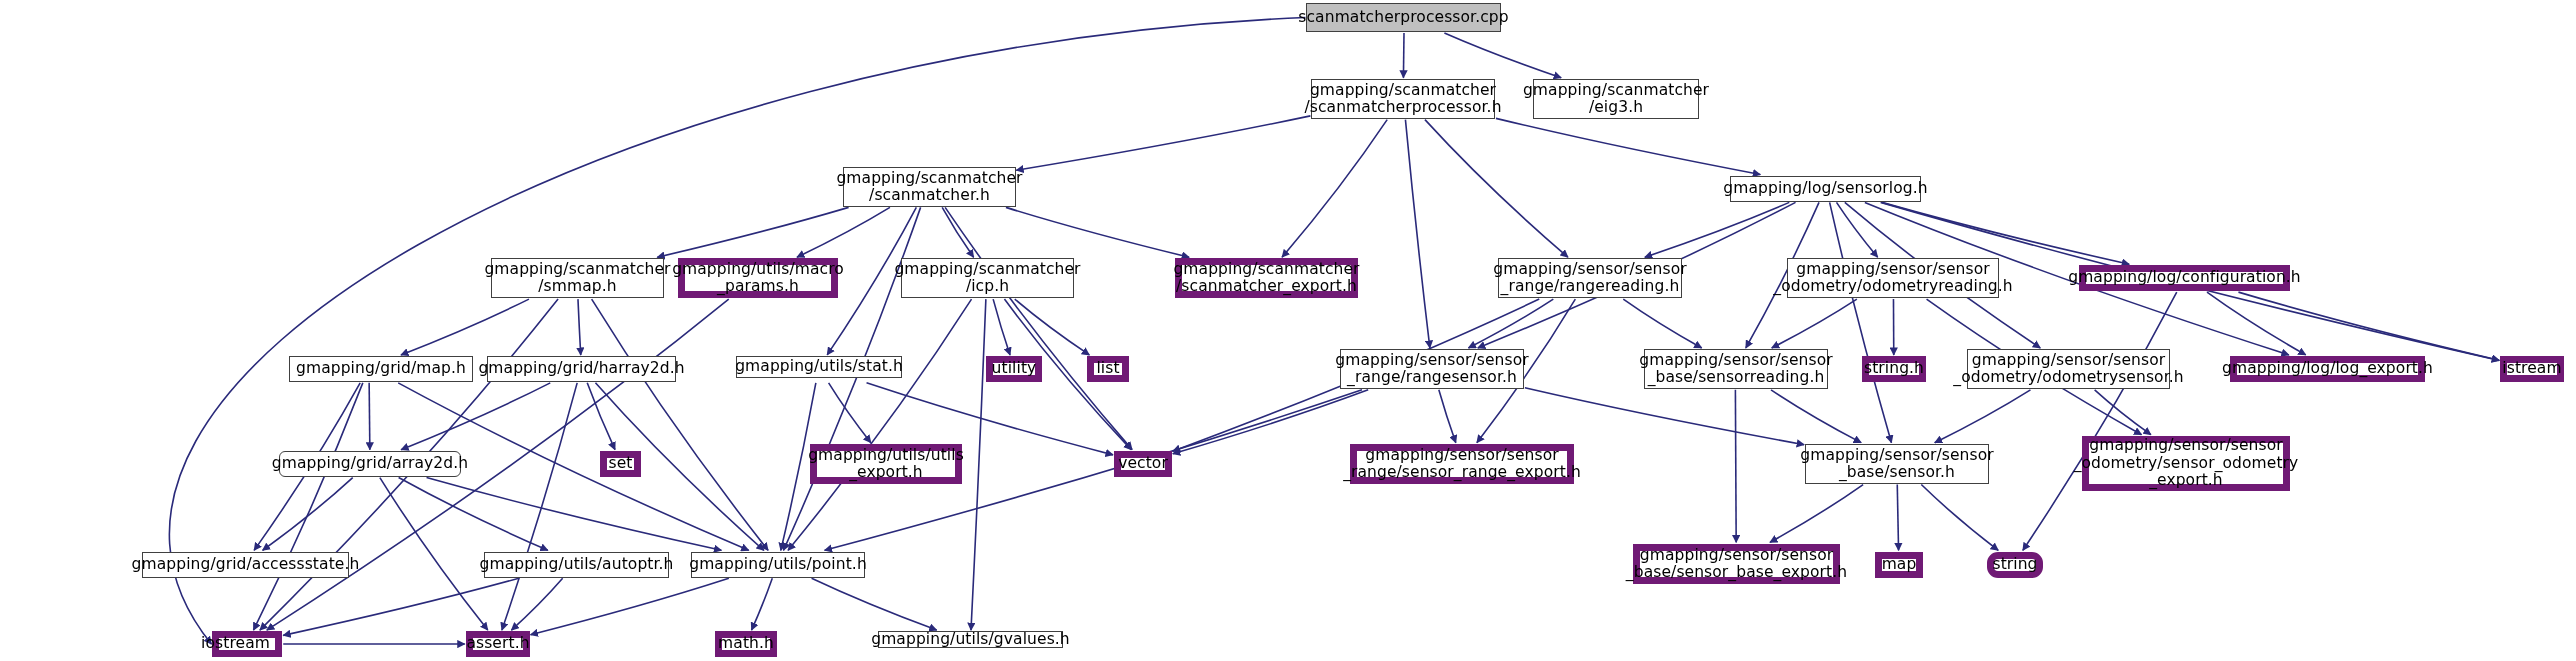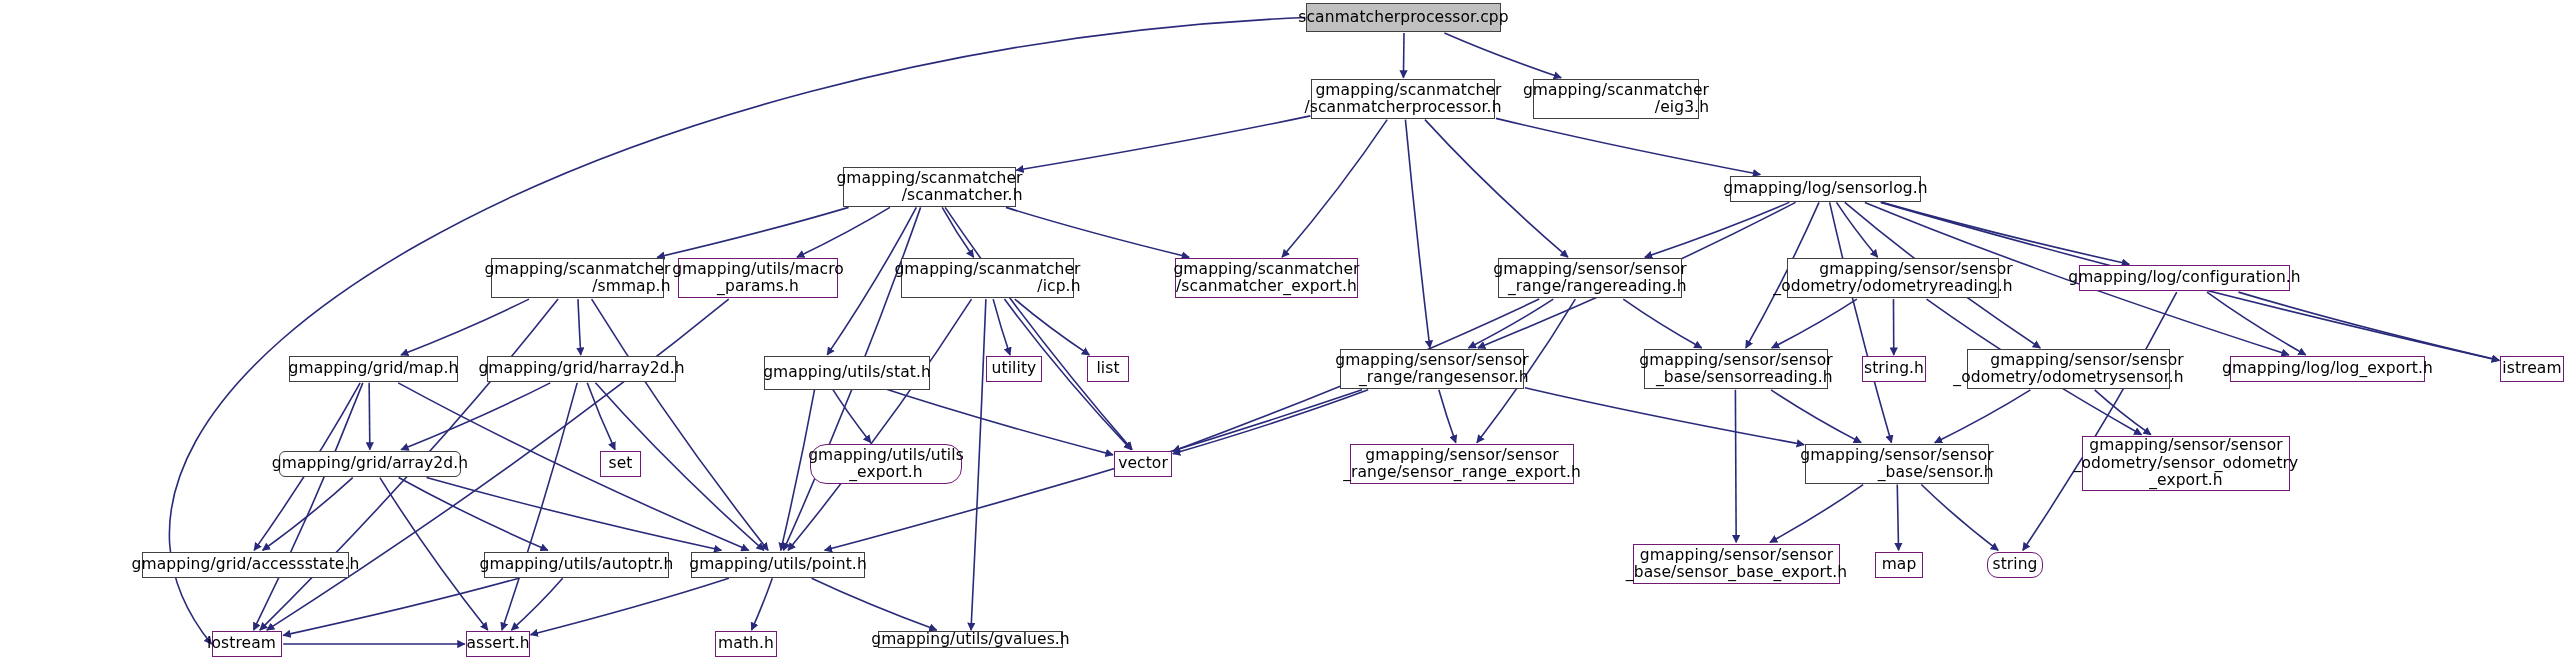--- a/index.html
+++ b/index.html
@@ -1,23 +1,23 @@
 <!DOCTYPE html>
 <html><head>
 <meta charset="utf-8">
 <style>
   html,body{margin:0;padding:0;background:#ffffff;}
   #graph-root{position:relative;width:2576px;height:661px;background:#ffffff;
     font-family:"DejaVu Sans","Liberation Sans",sans-serif;overflow:hidden;}
   svg#edges{position:absolute;left:0;top:0;width:2576px;height:661px;}
   .node{position:absolute;box-sizing:border-box;display:flex;align-items:center;
     justify-content:center;text-align:center;background:#ffffff;
-    border:1px solid #701a75;color:#000000;line-height:1.12;
+    border:7px solid #701a75;color:#000000;line-height:1.12;
     font-size:15.5px;letter-spacing:0.1px;padding:1px 5px;}
-  .node.local{border:1px solid #404040;text-align:right;}
+  .node.local{border:1px solid #404040;}
   .node.root{background:#c0c0c0;border:1px solid #404040;}
   .node span{display:block;white-space:pre-line;}
 </style>
 </head>
 <body>
 
 <div id="graph-root">
   <svg id="edges" viewBox="0 0 2583 663" preserveAspectRatio="none">
     <defs>
       <marker id="arrow" viewBox="0 0 10 10" refX="9" refY="5" markerWidth="5.2" markerHeight="5.2" orient="auto-start-reverse">
@@ -142,27 +142,27 @@
         <span>gmapping/sensor/sensor
 _range/rangereading.h</span>
       </div>
       <div class="node local" style="left: 1787px; top: 258px; width: 212px; height: 40px;">
         <span>gmapping/sensor/sensor
 _odometry/odometryreading.h</span>
       </div>
       <div class="node system" style="left: 2079px; top: 265px; width: 211px; height: 26px;">
         <span>gmapping/log/configuration.h</span>
       </div>
-      <div class="node local" style="left: 289px; top: 356px; width: 169px; height: 26px;">
+      <div class="node local" style="left: 289px; top: 356px; width: 184px; height: 26px;">
         <span>gmapping/grid/map.h</span>
       </div>
       <div class="node local" style="left: 487px; top: 356px; width: 189px; height: 26px;">
         <span>gmapping/grid/harray2d.h</span>
       </div>
-      <div class="node local" style="left: 764px; top: 356px; width: 166px; height: 34px;">
+      <div class="node local" style="left: 736px; top: 356px; width: 166px; height: 22px;">
         <span>gmapping/utils/stat.h</span>
       </div>
       <div class="node system" style="left: 986px; top: 356px; width: 56px; height: 26px;">
         <span>utility</span>
       </div>
       <div class="node system" style="left: 1087px; top: 356px; width: 42px; height: 26px;">
         <span>list</span>
       </div>
       <div class="node local" style="left: 1340px; top: 349px; width: 184px; height: 40px;">
         <span>gmapping/sensor/sensor
@@ -184,21 +184,21 @@
       </div>
       <div class="node system" style="left: 2500px; top: 356px; width: 64px; height: 26px;">
         <span>istream</span>
       </div>
       <div class="node local" style="left: 279px; top: 451px; width: 182px; height: 26px; border-radius: 6px;">
         <span>gmapping/grid/array2d.h</span>
       </div>
       <div class="node system" style="left: 600px; top: 451px; width: 41px; height: 26px;">
         <span>set</span>
       </div>
-      <div class="node system" style="left: 810px; top: 444px; width: 152px; height: 40px; border-radius: 16px;">
+      <div class="node system" style="left: 810px; top: 444px; width: 152px; height: 40px;">
         <span>gmapping/utils/utils
 _export.h</span>
       </div>
       <div class="node system" style="left: 1114px; top: 451px; width: 58px; height: 26px;">
         <span>vector</span>
       </div>
       <div class="node system" style="left: 1350px; top: 444px; width: 224px; height: 40px;">
         <span>gmapping/sensor/sensor
 _range/sensor_range_export.h</span>
       </div>

